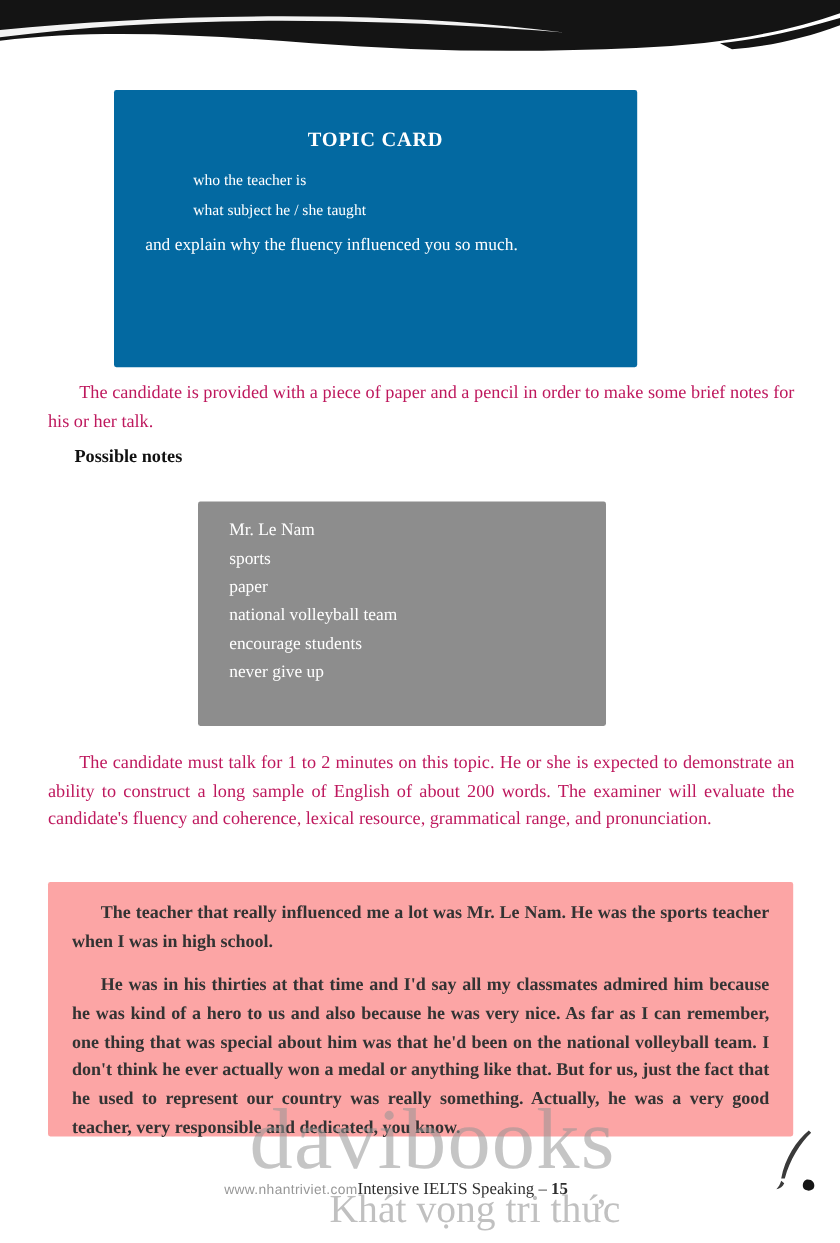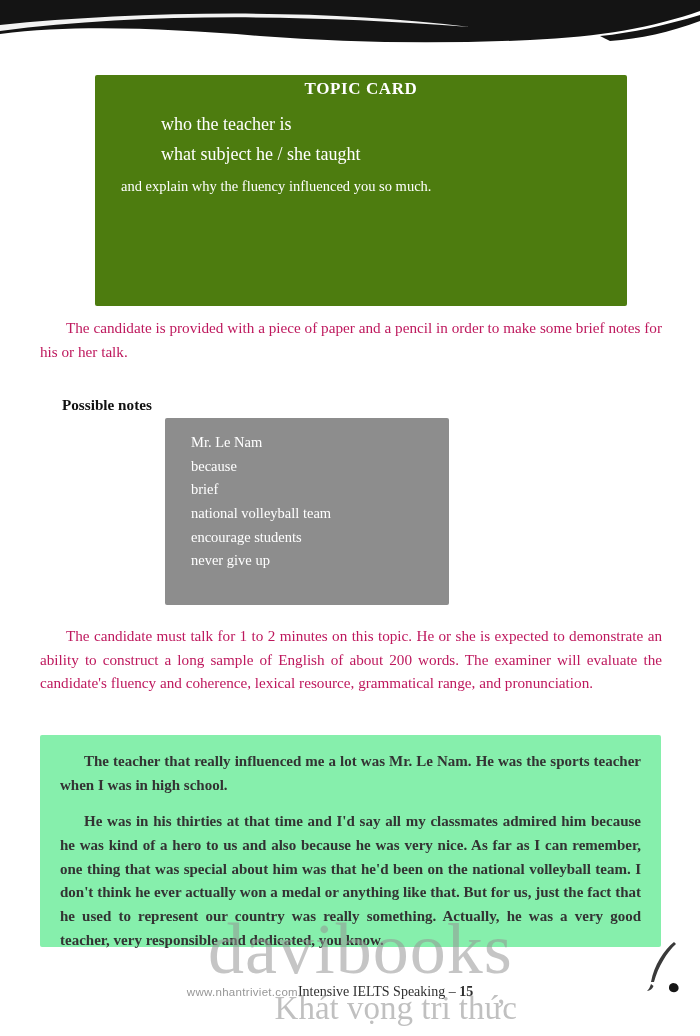--- a/index.html
+++ b/index.html
@@ -7,58 +7,58 @@
     position:relative;width:700px;height:1036px;margin:0 auto;
     background:#ffffff;overflow:hidden;
     font-family:"Liberation Serif", serif;color:#1b1b1b;
   }
   
   .top-deco{position:absolute;top:0;left:0;width:700px;height:56px;}
   .top-deco svg{display:block;width:100%;height:100%;}
 
   
   .topic-card{
-    position:absolute;left:95px;top:75px;width:532px;height:231px;
-    box-sizing:border-box;padding:0 26px 10px;
-    background:#4d7c0f;color:#ffffff;border-radius:2px;
+    position:absolute;left:95px;top:75px;width:436px;height:231px;
+    box-sizing:border-box;padding:28px 26px 10px;
+    background:#0369a1;color:#ffffff;border-radius:2px;
   }
   .tc-title{
     text-align:center;font-weight:bold;font-size:17px;letter-spacing:.6px;
     margin:4px 0 15px;
   }
   .tc-line{font-size:14.5px;line-height:1.38;margin:0 0 12px;}
-  .tc-bullets p{font-size:18px;margin:0 0 9px 40px;}
+  .tc-bullets p{font-size:13px;margin:0 0 9px 40px;}
   .tc-explain{margin-top:11px;}
 
   
   .body-para{
     position:absolute;left:40px;width:622px;
     font-size:15.2px;line-height:1.56;text-align:justify;
     color:#be185d;margin:0;text-indent:26px;
   }
   .para1{top:316px;}
   .para2{top:624px;}
   .possible-notes{
-    position:absolute;left:62px;top:396px;margin:0;
+    position:absolute;left:62px;top:372px;margin:0;
     font-size:15.2px;font-weight:bold;color:#111111;
   }
 
   
   .notes-box{
-    position:absolute;left:165px;top:418px;width:284px;height:187px;
+    position:absolute;left:165px;top:418px;width:340px;height:187px;
     box-sizing:border-box;padding:13px 10px 0 26px;
     background:#8d8d8d;color:#ffffff;border-radius:2px;
   }
   .notes-box p{margin:0;font-size:14.5px;line-height:1.63;}
 
   
   .sample-box{
     position:absolute;left:40px;top:735px;width:621px;height:212px;
     box-sizing:border-box;padding:15px 20px 0;
-    background:#86efac;border-radius:2px;
+    background:#fca5a5;border-radius:2px;
   }
   .sample-box p{
     margin:0 0 13px;font-size:15px;font-weight:600;color:#333333;
     line-height:1.58;text-align:justify;text-indent:24px;
   }
 
   
   .footer{
     position:absolute;left:40px;right:40px;top:984px;
     display:flex;justify-content:center;align-items:baseline;
@@ -113,22 +113,22 @@
     </div>
     <p class="tc-line tc-explain">and explain why the fluency influenced you so much.</p>
   </div>
 
   <p class="body-para para1">The candidate is provided with a piece of paper and a pencil in order to make some brief notes for his or her talk.</p>
 
   <h3 class="possible-notes">Possible notes</h3>
 
   <div class="notes-box">
     <p>Mr. Le Nam</p>
-    <p>because</p>
-    <p>brief</p>
+    <p>sports</p>
+    <p>paper</p>
     <p>national volleyball team</p>
     <p>encourage students</p>
     <p>never give up</p>
   </div>
 
   <p class="body-para para2">The candidate must talk for 1 to 2 minutes on this topic. He or she is expected to demonstrate an ability to construct a long sample of English of about 200 words. The examiner will evaluate the candidate's fluency and coherence, lexical resource, grammatical range, and pronunciation.</p>
 
   <div class="sample-box">
     <p>The teacher that really influenced me a lot was Mr. Le Nam. He was the sports teacher when I was in high school.</p>
     <p>He was in his thirties at that time and I'd say all my classmates admired him because he was kind of a hero to us and also because he was very nice. As far as I can remember, one thing that was special about him was that he'd been on the national volleyball team. I don't think he ever actually won a medal or anything like that. But for us, just the fact that he used to represent our country was really something. Actually, he was a very good teacher, very responsible and dedicated, you know.</p>

